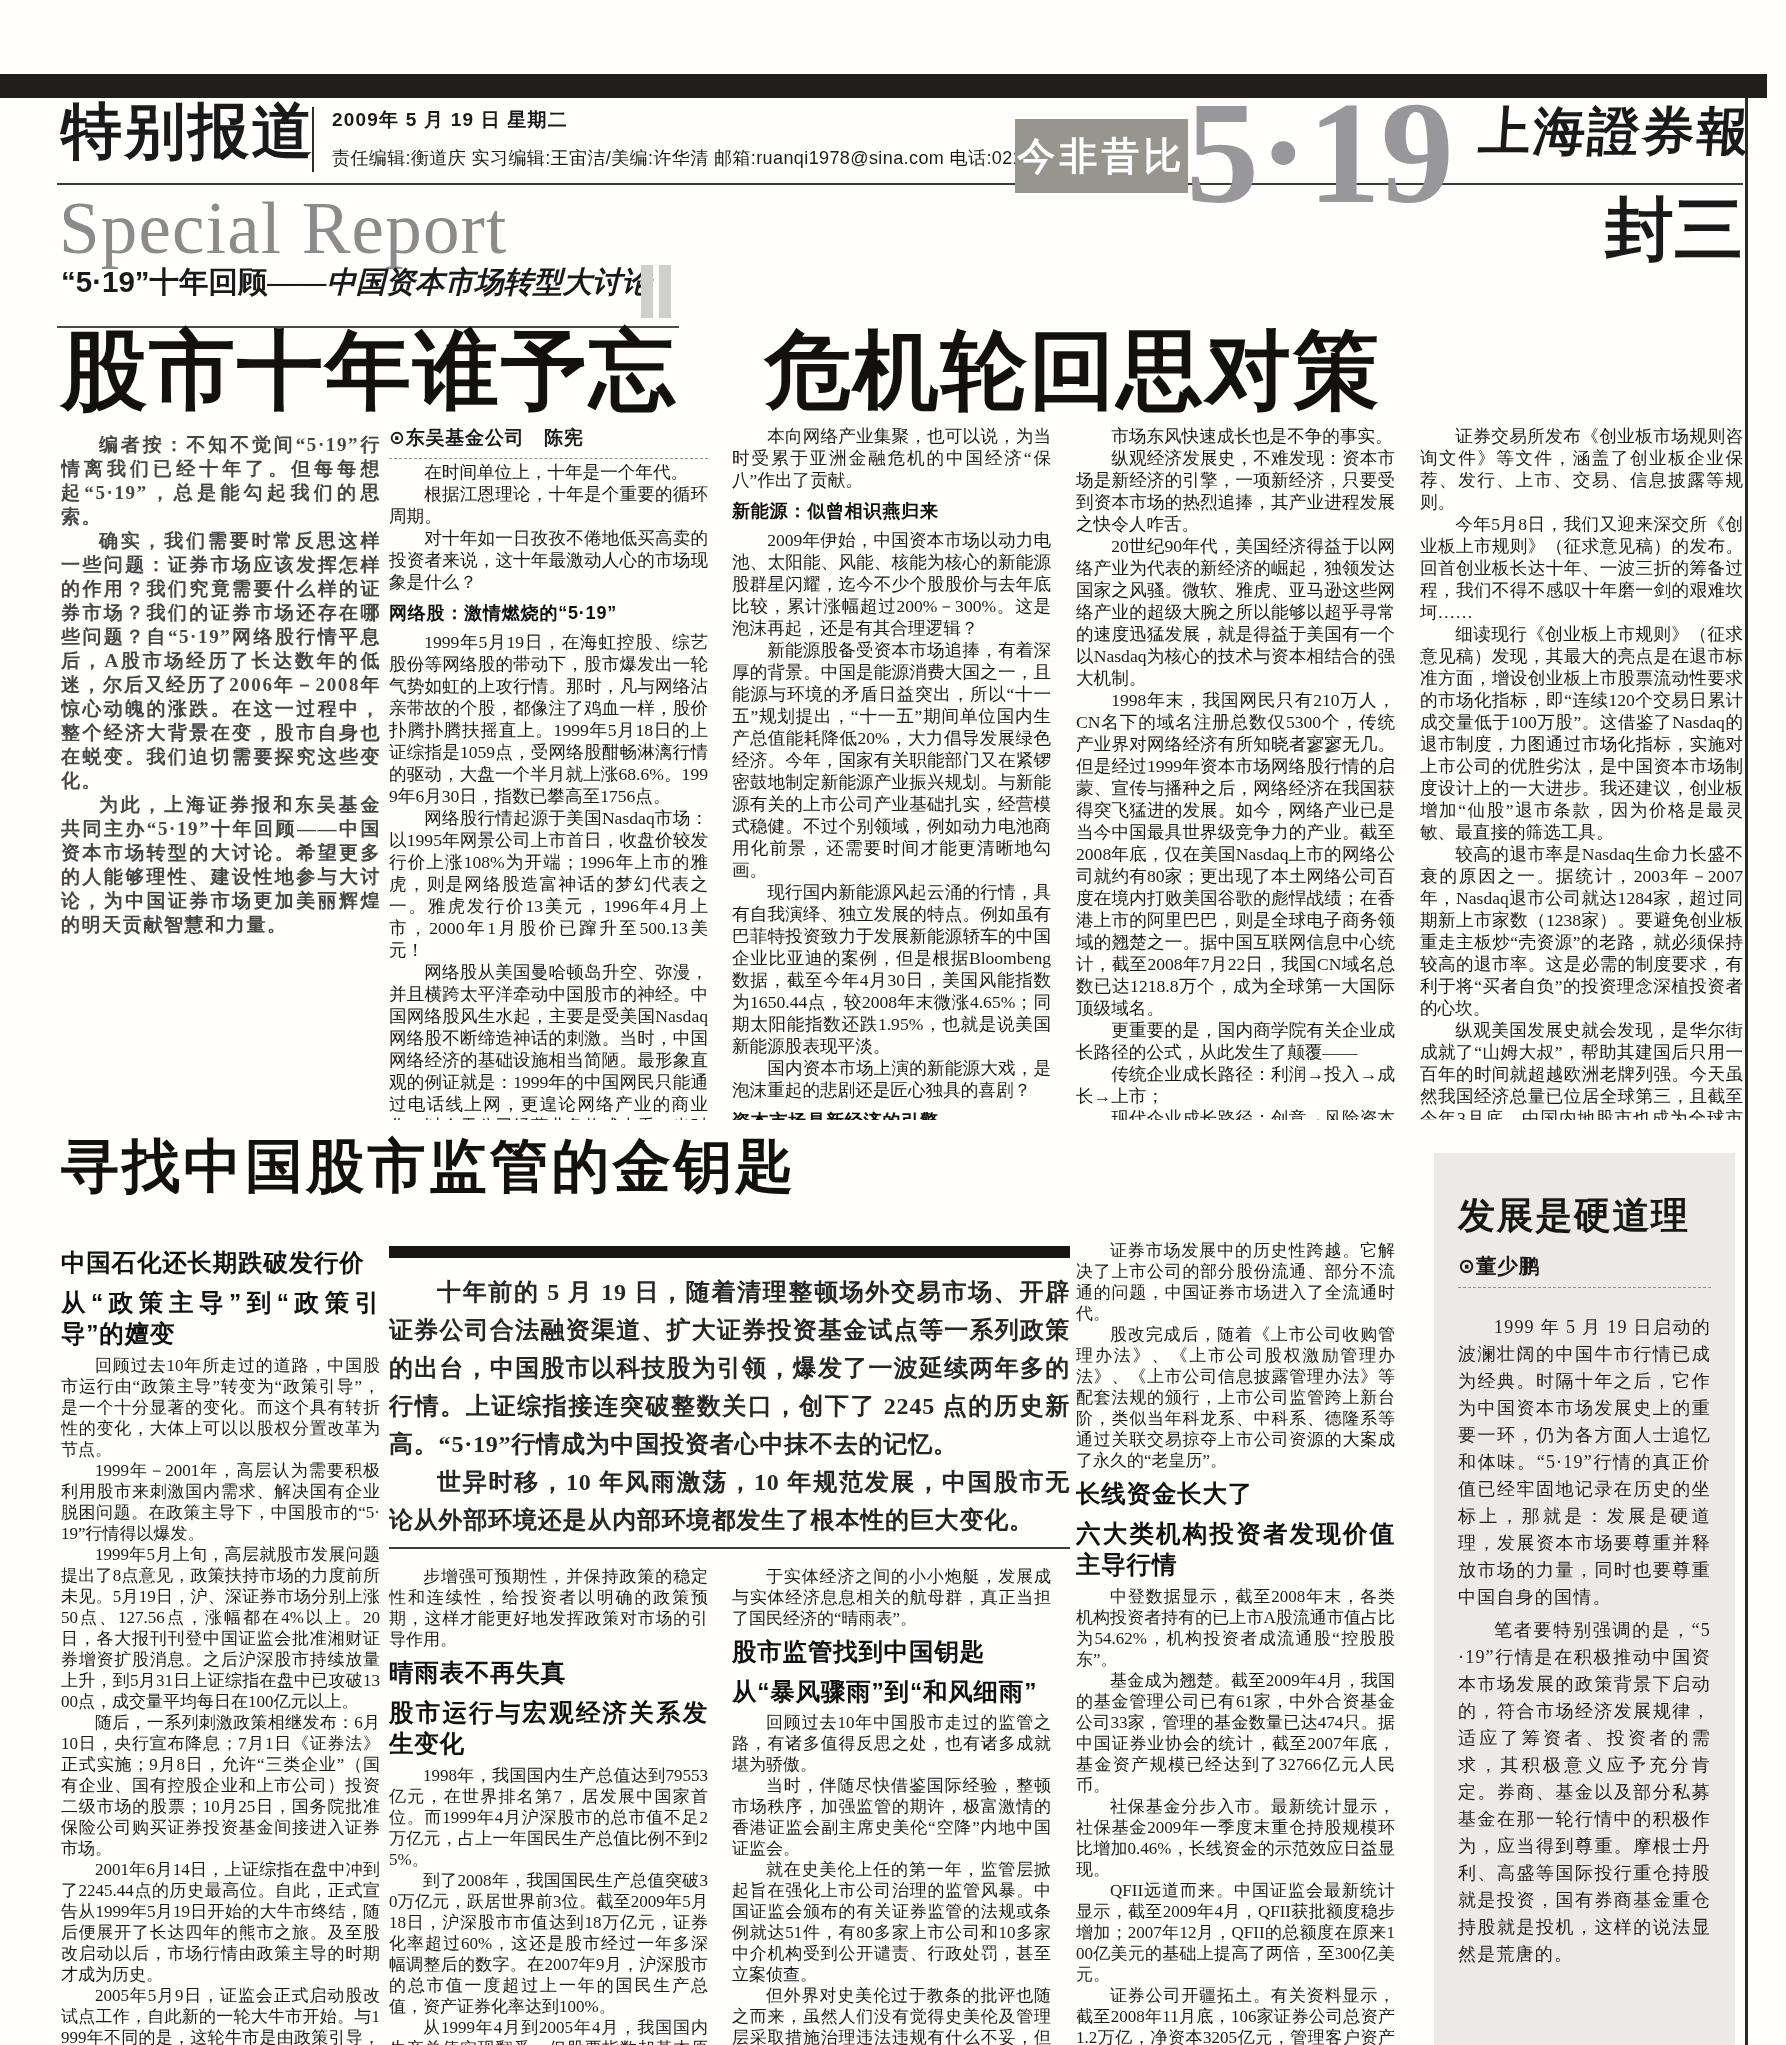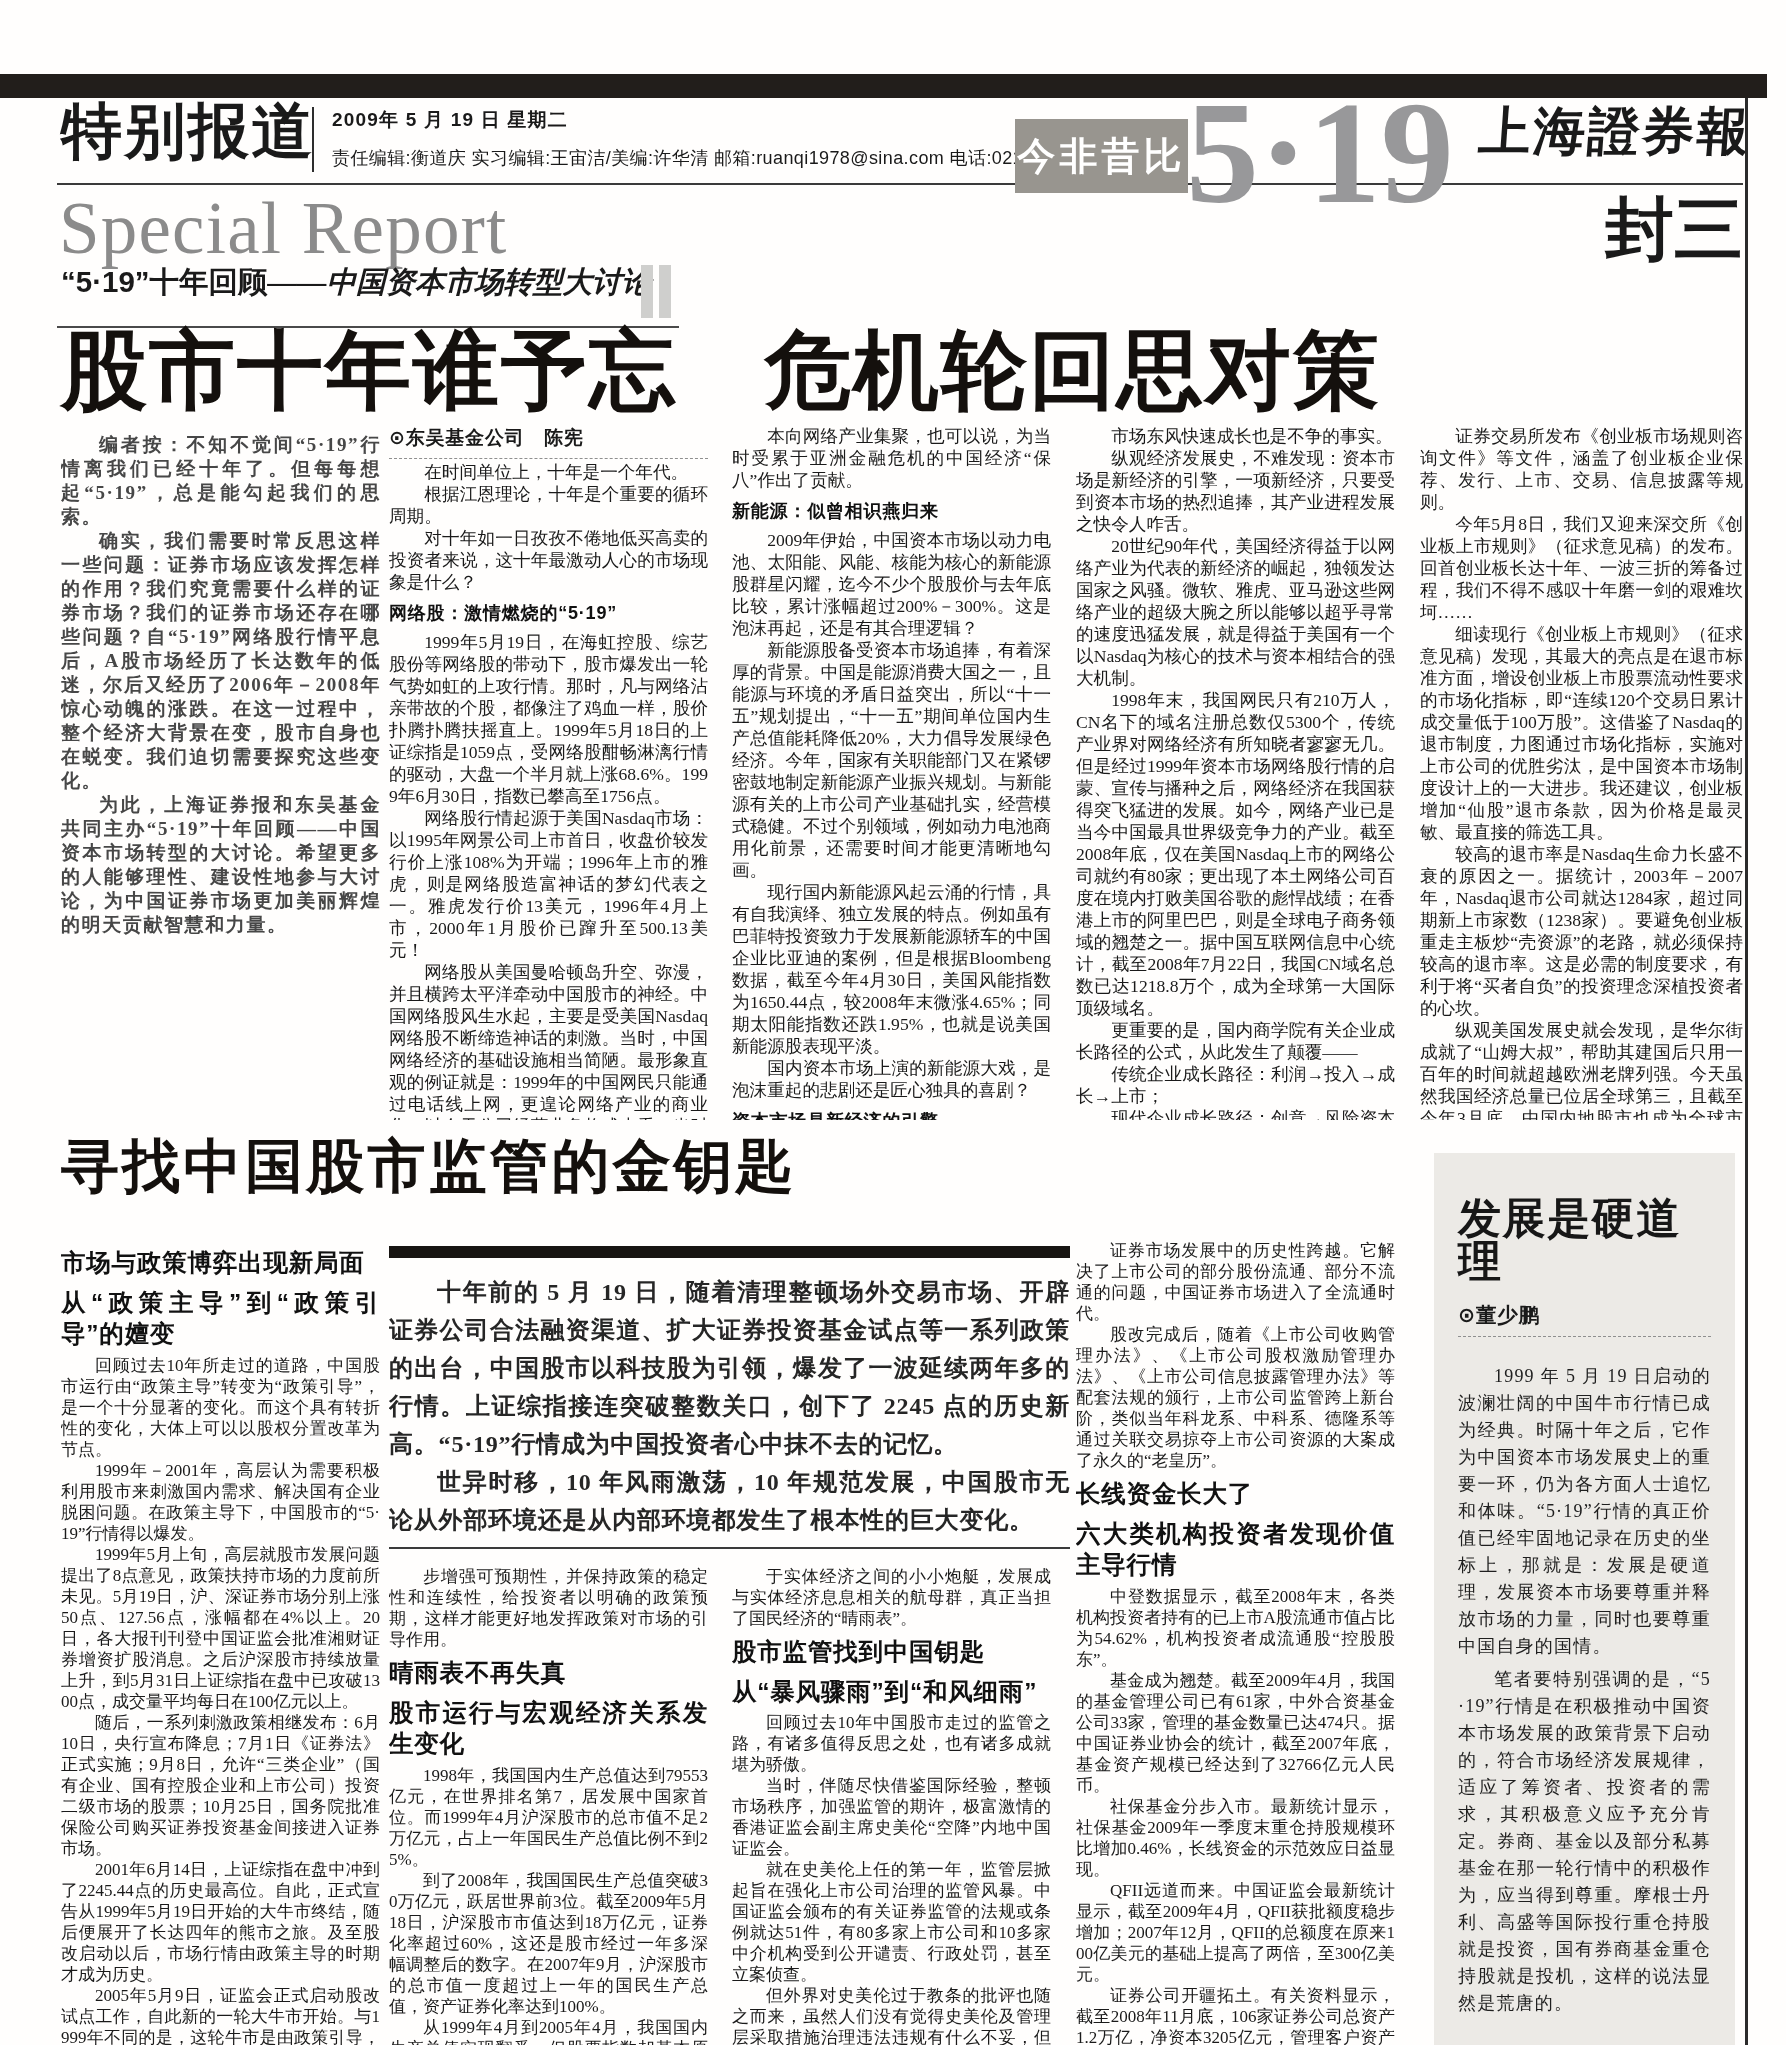--- a/index.html
+++ b/index.html
@@ -61,21 +61,21 @@
          font-weight:700;letter-spacing:0.8px;color:#262626;text-align:justify;word-break:break-all;}
   .intro p{margin:0;text-indent:2em;}
   .intro-rule{left:389px;top:1547px;width:681px;height:1.6px;background:#3a3a3a;}
   .b2{left:389px;top:1566px;height:999px;}
   .b3{left:732px;top:1566px;height:999px;}
   .b4{left:1076px;top:1240px;height:1326px;}
 
   
   .sidebar{left:1434px;top:1153px;width:301px;height:1413px;background:#eceae6;overflow:hidden;
            box-sizing:border-box;padding:44px 24px 20.5px;}
-  .sidebar-h{font-family:"Liberation Sans","DejaVu Sans",sans-serif;font-size:43px;font-weight:900;
+  .sidebar-h{font-family:"Liberation Sans","DejaVu Sans",sans-serif;font-size:37px;font-weight:900;
              letter-spacing:1.6px;line-height:1;color:#171717;}
   .sidebar-byline{margin-top:18px;font-family:"Liberation Sans","DejaVu Sans",sans-serif;font-size:20.5px;
                   font-weight:700;border-bottom:1.6px dashed #8f8f8f;padding-bottom:7.4px;letter-spacing:0.8px;}
   .sidebar-body{margin-top:26px;font-size:18px;line-height:27px;letter-spacing:1.2px;color:#1f1f1f;
                 text-align:justify;word-break:break-all;}
   .sidebar-body p{margin:0 0 5.7px;text-indent:2em;}
 </style>
 </head>
 <body>
 
@@ -144,21 +144,21 @@
     </div>
 
   <div class="abs headline2 sans">寻找中国股市监管的金钥匙</div>
   <div class="abs intro-bar"></div>
   <div class="abs intro">
       <p>十年前的 5 月 19 日，随着清理整顿场外交易市场、开辟证券公司合法融资渠道、扩大证券投资基金试点等一系列政策的出台，中国股市以科技股为引领，爆发了一波延续两年多的行情。上证综指接连突破整数关口，创下了 2245 点的历史新高。“5·19”行情成为中国投资者心中抹不去的记忆。</p>
       <p>世异时移，10 年风雨激荡，10 年规范发展，中国股市无论从外部环境还是从内部环境都发生了根本性的巨大变化。</p>
     </div>
   <div class="abs intro-rule"></div>
   <div class="abs botcol b1">
-      <div class="col-h">市场与政策博弈出现新局面</div>
+      <div class="col-h">中国石化还长期跌破发行价</div>
       <div class="col-h">从“政策主导”到“政策引导”的嬗变</div>
       <p>回顾过去10年所走过的道路，中国股市运行由“政策主导”转变为“政策引导”，是一个十分显著的变化。而这个具有转折性的变化，大体上可以以股权分置改革为节点。</p>
       <p>1999年－2001年，高层认为需要积极利用股市来刺激国内需求、解决国有企业脱困问题。在政策主导下，中国股市的“5·19”行情得以爆发。</p>
       <p>1999年5月上旬，高层就股市发展问题提出了8点意见，政策扶持市场的力度前所未见。5月19日，沪、深证券市场分别上涨50点、127.56点，涨幅都在4%以上。20日，各大报刊刊登中国证监会批准湘财证券增资扩股消息。之后沪深股市持续放量上升，到5月31日上证综指在盘中已攻破1300点，成交量平均每日在100亿元以上。</p>
       <p>随后，一系列刺激政策相继发布：6月10日，央行宣布降息；7月1日《证券法》正式实施；9月8日，允许“三类企业”（国有企业、国有控股企业和上市公司）投资二级市场的股票；10月25日，国务院批准保险公司购买证券投资基金间接进入证券市场。</p>
       <p>2001年6月14日，上证综指在盘中冲到了2245.44点的历史最高位。自此，正式宣告从1999年5月19日开始的大牛市终结，随后便展开了长达四年的熊市之旅。及至股改启动以后，市场行情由政策主导的时期才成为历史。</p>
       <p>2005年5月9日，证监会正式启动股改试点工作，自此新的一轮大牛市开始。与1999年不同的是，这轮牛市是由政策引导，以加强市场的基础性制度建设而引发的。</p>
       <p>股改以来，A股市场经历了大起大落，曾经达到过6124点的历史新高，也曾滑落到1664点的阶段低位，但一直以来强调的强化市场基础性制度建设的方向没有变。</p>
     </div>
   <div class="abs botcol b2">

